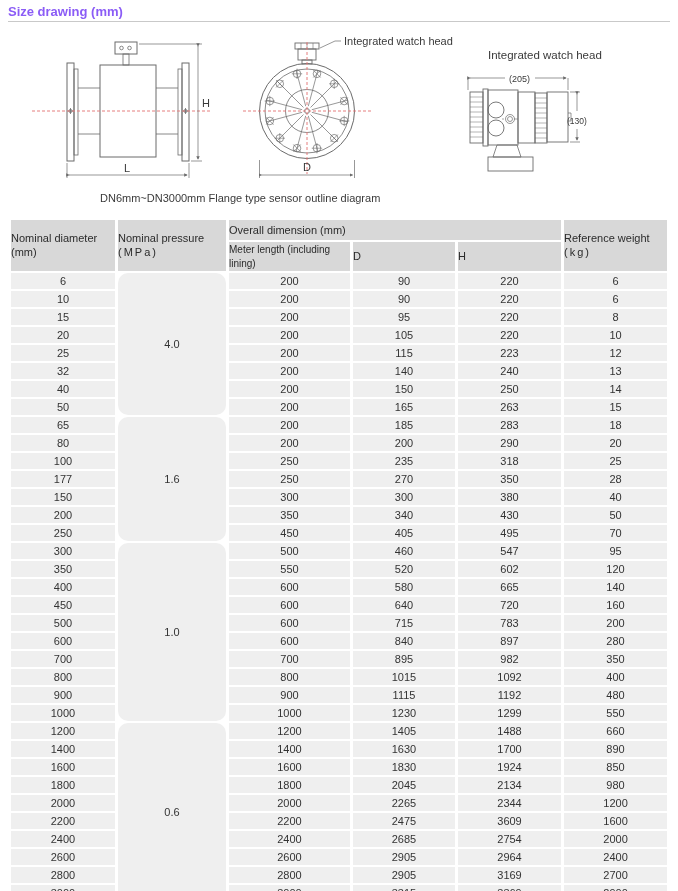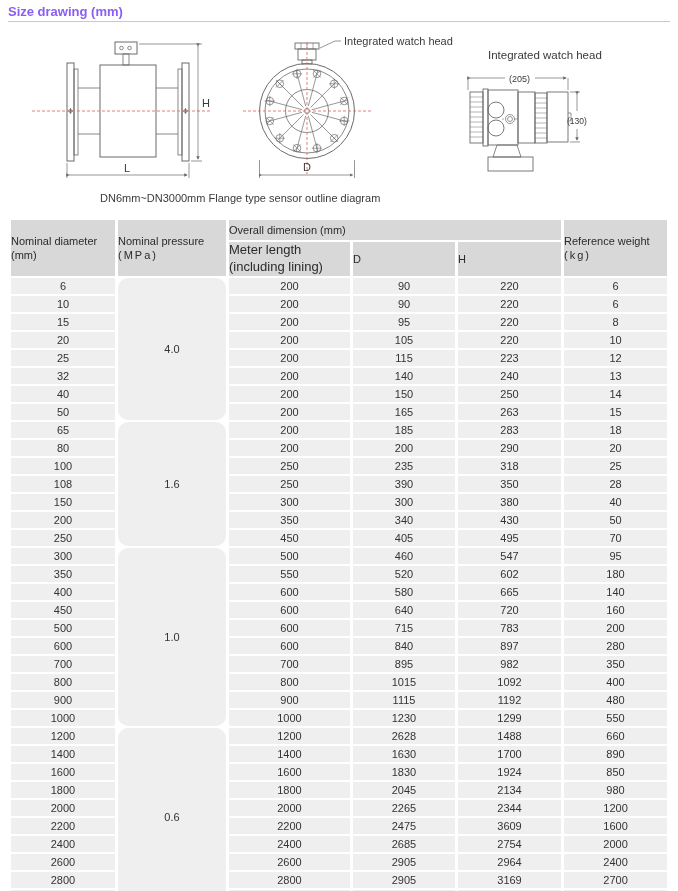--- a/index.html
+++ b/index.html
@@ -32,21 +32,21 @@
     position:absolute;left:8px;top:218px;width:662px;
     border-collapse:separate;border-spacing:3px 2px;
     table-layout:fixed;
   }
   table.size-table th{
     background:var(--header-bg);font-weight:normal;color:#2b2b2b;
     font-size:11px;text-align:left;vertical-align:middle;line-height:1.3;
   }
   table.size-table th.lvl1{height:20px;}
   table.size-table th.lvl2{height:14px;}
-  table.size-table th .small-sub{font-size:13px;}
+  table.size-table th .small-sub{font-size:10px;}
   table.size-table td{
     background:var(--row-bg);font-size:11px;text-align:center;
     height:16px;line-height:16px;vertical-align:middle;color:#333;
     overflow:hidden;white-space:nowrap;
   }
   table.size-table td.pressure{vertical-align:middle;border-radius:10px;}
   .unit-spaced{letter-spacing:2px;margin-top:10px;}
 </style>
 </head>
 <body>
@@ -328,23 +328,23 @@
         <td>20</td>
       </tr>
       <tr>
         <td>100</td>
         <td>250</td>
         <td>235</td>
         <td>318</td>
         <td>25</td>
       </tr>
       <tr>
-        <td>108</td>
+        <td>177</td>
         <td>250</td>
-        <td>390</td>
+        <td>270</td>
         <td>350</td>
         <td>28</td>
       </tr>
       <tr>
         <td>150</td>
         <td>300</td>
         <td>300</td>
         <td>380</td>
         <td>40</td>
       </tr>
@@ -368,21 +368,21 @@
         <td>500</td>
         <td>460</td>
         <td>547</td>
         <td>95</td>
       </tr>
       <tr>
         <td>350</td>
         <td>550</td>
         <td>520</td>
         <td>602</td>
-        <td>180</td>
+        <td>120</td>
       </tr>
       <tr>
         <td>400</td>
         <td>600</td>
         <td>580</td>
         <td>665</td>
         <td>140</td>
       </tr>
       <tr>
         <td>450</td>
@@ -430,21 +430,21 @@
         <td>1000</td>
         <td>1000</td>
         <td>1230</td>
         <td>1299</td>
         <td>550</td>
       </tr>
       <tr>
         <td>1200</td>
         <td rowspan="10" class="pressure">0.6</td>
         <td>1200</td>
-        <td>2628</td>
+        <td>1405</td>
         <td>1488</td>
         <td>660</td>
       </tr>
       <tr>
         <td>1400</td>
         <td>1400</td>
         <td>1630</td>
         <td>1700</td>
         <td>890</td>
       </tr>

